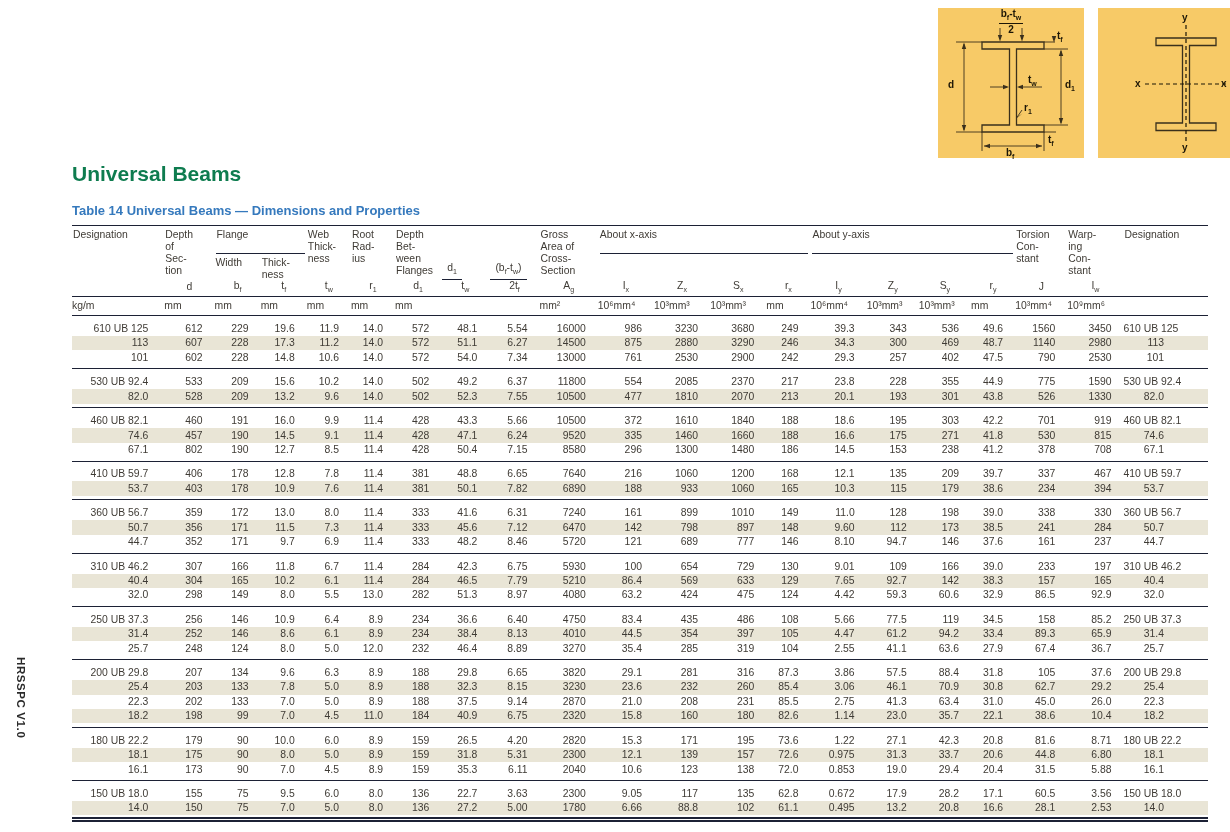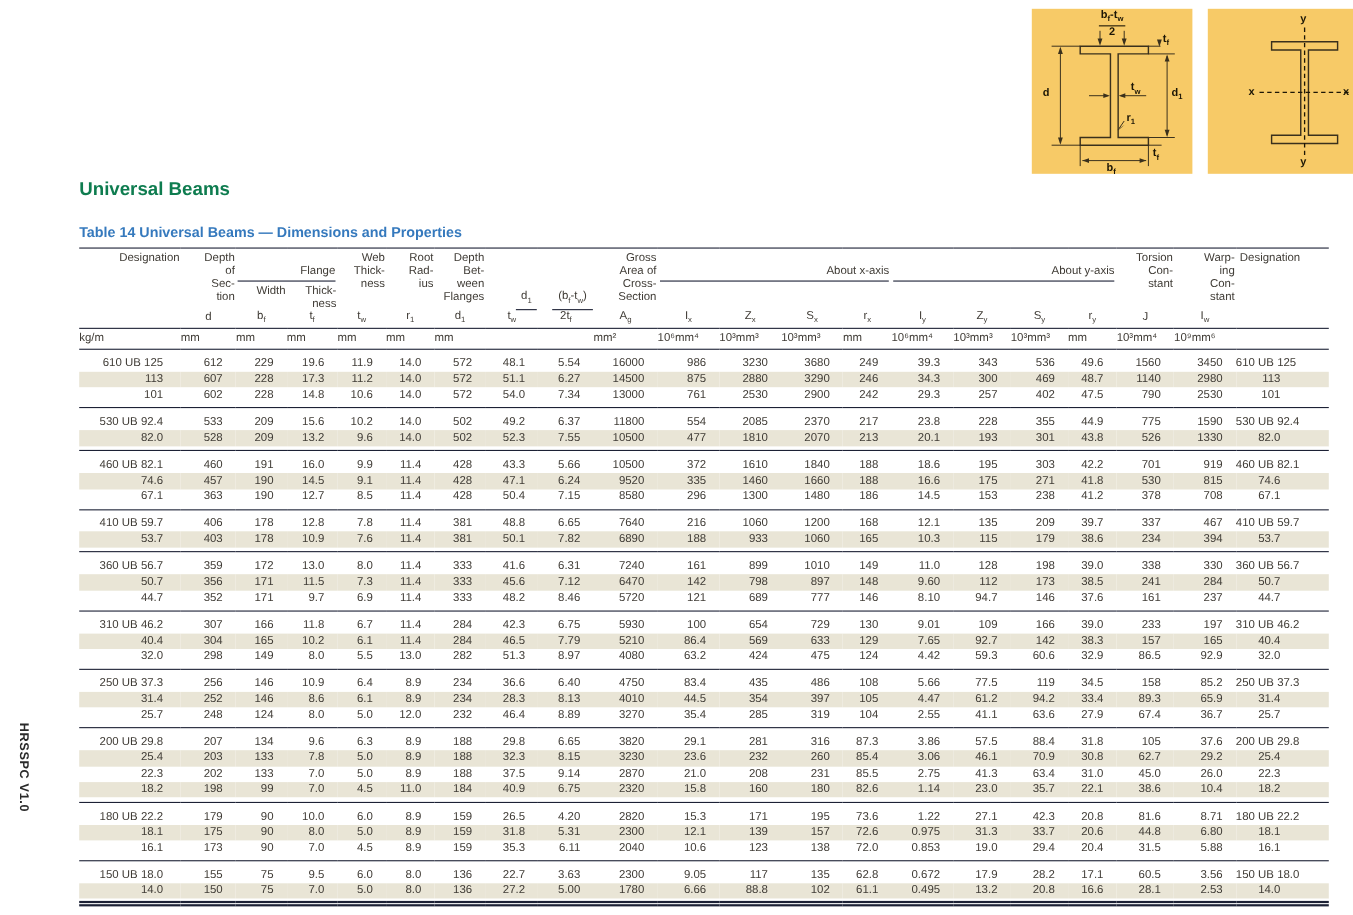--- a/index.html
+++ b/index.html
@@ -15,21 +15,21 @@
   html,body{background:#fff;}
   body{
     width:1230px;height:832px;position:relative;overflow:hidden;
     font-family:"Liberation Sans", sans-serif;color:var(--ink);
   }
   .side-label{
     position:absolute;left:15px;top:657px;
     writing-mode:vertical-rl;
     font-size:11.5px;font-weight:bold;color:#2a2a2a;letter-spacing:.6px;
   }
-  .title{position:absolute;left:72px;top:162px;font-size:17px;font-weight:bold;color:var(--green);}
+  .title{position:absolute;left:72px;top:162px;font-size:21px;font-weight:bold;color:var(--green);}
   .caption{position:absolute;left:72px;top:203px;font-size:13px;font-weight:bold;color:var(--blue);}
 
   
   .panel{position:absolute;top:8px;background:var(--amber);}
   .panel1{left:938px;width:146px;height:150px;}
   .panel2{left:1098px;width:132px;height:150px;}
   .panel svg{position:absolute;left:0;top:0;}
   .dlabel{position:absolute;font-size:10px;font-weight:bold;color:#1c1606;line-height:1;white-space:nowrap;}
   .dlabel sub{font-size:7px;}
   .frac-label{position:absolute;left:45px;top:1px;width:56px;text-align:center;font-size:10px;font-weight:bold;color:#1c1606;line-height:1;}
@@ -37,24 +37,24 @@
   .frac-label .fnum sub{font-size:7px;}
   .frac-label .fden{display:block;padding-top:1.5px;}
 
   
   .tablewrap{position:absolute;left:72px;top:225px;width:1136px;}
   table{
     border-collapse:collapse;table-layout:fixed;width:1136px;
     border-top:1.6px solid var(--line);
     font-size:10.4px;color:var(--ink);
   }
-  thead th{font-weight:normal;vertical-align:top;text-align:right;padding:3px 1px 0;line-height:1.14;}
+  thead th{font-weight:normal;vertical-align:top;text-align:left;padding:3px 1px 0;line-height:1.14;}
   thead th.words{white-space:pre-line;}
   thead th.grp{padding:3px 2px 0;}
-  thead th.grp .bar{display:block;border-bottom:1.1px solid var(--line);padding-bottom:2px;margin-top:12px;}
+  thead th.grp .bar{display:block;border-bottom:1.1px solid var(--line);padding-bottom:12px;}
   thead th.frac{vertical-align:bottom;padding-bottom:1px;}
   thead th.frac .fracnum{display:inline-block;border-bottom:1px solid var(--line);padding:0 5px 2px;}
   thead th.desig2{padding-right:26px;}
   sub{font-size:0.68em;}
   tr.symbols td{vertical-align:bottom;text-align:center;padding:0 1px 3px;line-height:1;}
   tr.units td{
     border-top:1.5px solid var(--line);border-bottom:1.5px solid var(--line);
     text-align:left;padding:4px 0;line-height:1;
   }
   tr.units td:first-child{padding-right:16px;}
@@ -436,21 +436,21 @@
             <td>16.6</td>
             <td>175</td>
             <td>271</td>
             <td>41.8</td>
             <td>530</td>
             <td>815</td>
             <td>74.6</td>
           </tr>
           <tr>
             <td>67.1</td>
-            <td>363</td>
+            <td>802</td>
             <td>190</td>
             <td>12.7</td>
             <td>8.5</td>
             <td>11.4</td>
             <td>428</td>
             <td>50.4</td>
             <td>7.15</td>
             <td>8580</td>
             <td>296</td>
             <td>1300</td>
@@ -696,21 +696,21 @@
             <td>250 UB 37.3</td>
           </tr>
           <tr class="shaded">
             <td>31.4</td>
             <td>252</td>
             <td>146</td>
             <td>8.6</td>
             <td>6.1</td>
             <td>8.9</td>
             <td>234</td>
-            <td>28.3</td>
+            <td>38.4</td>
             <td>8.13</td>
             <td>4010</td>
             <td>44.5</td>
             <td>354</td>
             <td>397</td>
             <td>105</td>
             <td>4.47</td>
             <td>61.2</td>
             <td>94.2</td>
             <td>33.4</td>

